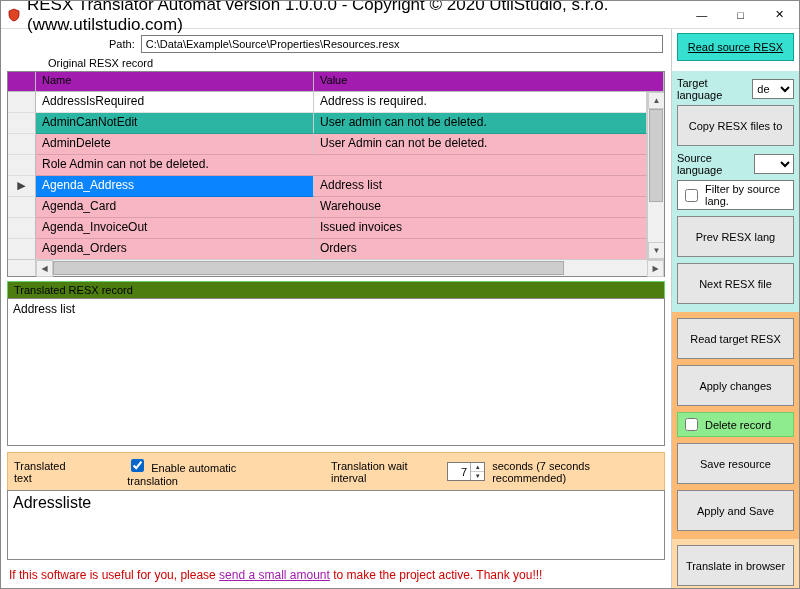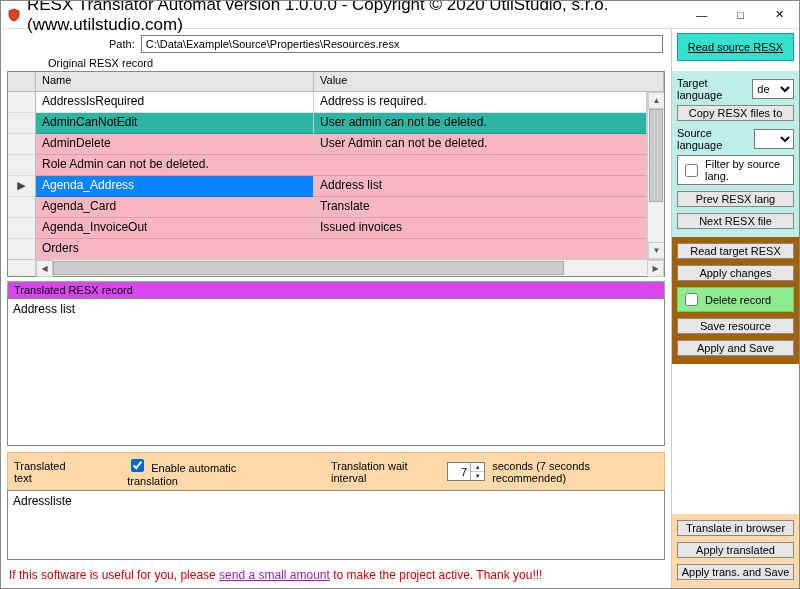--- a/index.html
+++ b/index.html
@@ -81,21 +81,21 @@
   .grid-wrap {
     border: 1px solid #888;
     margin: 0 6px 4px 6px;
     display: flex;
     flex-direction: column;
     background: #fff;
     height: 206px;
   }
   .grid-head {
     display: flex;
-    background: #e5e5e5;
+    background: #a21caf;
     border-bottom: 1px solid #bbb;
     height: 20px;
   }
   .grid-head .gh-rowhdr { width: 28px; border-right: 1px solid #bbb; }
   .grid-head .gh {
     padding: 2px 6px;
     border-right: 1px solid #bbb;
   }
   .gh-name { width: 278px; }
   .gh-value { flex: 1 1 auto; }
@@ -164,21 +164,21 @@
   .hscroll .htrack {
     flex: 1; position: relative; background: #f0f0f0;
   }
   .hscroll .hthumb {
     position: absolute; top: 1px; bottom: 1px; left: 0; width: 86%;
     background: #cdcdcd; border: 1px solid #aaa;
   }
 
   
   .trr-label {
-    background: #d946ef;
+    background: #4d7c0f;
     padding: 2px 6px;
     margin: 0 6px;
     border: 1px solid #6ccf6c;
     border-bottom: none;
   }
   .trr-box {
     margin: 0 6px 6px 6px;
     border: 1px solid #888;
     height: 154px;
     padding: 3px 5px;
@@ -217,54 +217,54 @@
     flex: 1; display: flex; align-items: center; justify-content: center;
     font-size: 6px; color: #333; border-bottom: 1px solid #ccc;
   }
   .numbox .spin div:last-child { border-bottom: none; }
 
   .tt-box {
     margin: 0 6px 4px 6px;
     border: 1px solid #888;
     height: 72px;
     padding: 3px 5px;
-    font-size: 12px;
+    font-size: 16px;
     background: #fff;
   }
 
   .footer {
     padding: 4px 8px 6px 8px;
     color: #d00000;
     font-size: 12px;
   }
   .footer a { color: #a21caf; }
 
   
   .right .panel { padding: 4px 5px; }
   .btn {
     display: block;
     width: 100%;
-    height: 16px;
+    height: 41px;
     border: 1px solid #888;
     background: #e6e6e6;
     font-family: inherit;
     font-size: 11px;
     margin-bottom: 6px;
     cursor: pointer;
     padding: 0 2px;
   }
   .btn.primary {
     background: #35e0d0;
     border-color: #14a393;
     text-decoration: underline;
     height: 28px;
     font-weight: 500;
   }
   .grp-turq { background: #bdeee8; }
-  .grp-green { background: #a16207; }
+  .grp-green { background: #fdba74; }
   .grp-orange { background: #ffd9a8; }
   .grp-turq, .grp-green, .grp-orange {
     padding: 6px 5px 2px 5px;
   }
   .lang-row {
     display: flex; align-items: center; margin-bottom: 4px; gap: 4px;
   }
   .lang-row label { flex: 1 1 auto; line-height: 1.1; }
   .lang-row select {
     width: 46px; height: 20px; border: 1px solid #7a7a7a;
@@ -332,29 +332,30 @@
               <div class="cell cell-value">Role Admin can not be deleted.</div>
             </div>
             <div class="grid-row row-selected">
               <div class="cell-rowhdr">▶</div>
               <div class="cell cell-name">Agenda_Address</div>
               <div class="cell cell-value">Address list</div>
             </div>
             <div class="grid-row row-pink">
               <div class="cell-rowhdr"></div>
               <div class="cell cell-name">Agenda_Card</div>
-              <div class="cell cell-value">Translate</div>
+              <div class="cell cell-value">Warehouse</div>
             </div>
             <div class="grid-row row-pink">
               <div class="cell-rowhdr"></div>
               <div class="cell cell-name">Agenda_InvoiceOut</div>
               <div class="cell cell-value">Issued invoices</div>
             </div>
             <div class="grid-row row-pink">
               <div class="cell-rowhdr"></div>
+              <div class="cell cell-name">Agenda_Orders</div>
               <div class="cell cell-value">Orders</div>
             </div>
           </div>
         <div class="vscroll">
           <div class="arrow">▲</div>
           <div class="track">
               <div class="thumb"></div>
             </div>
           <div class="arrow">▼</div>
         </div>

